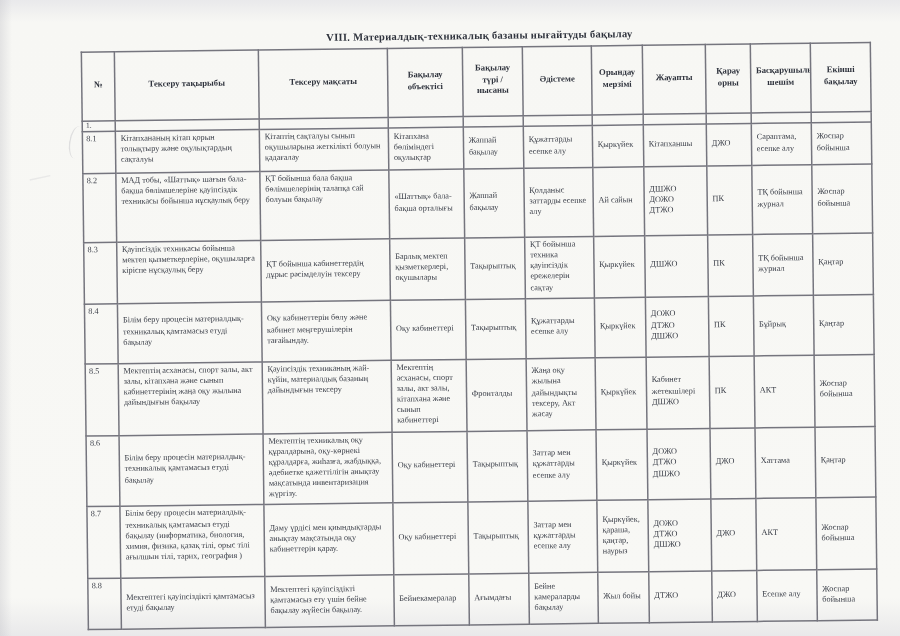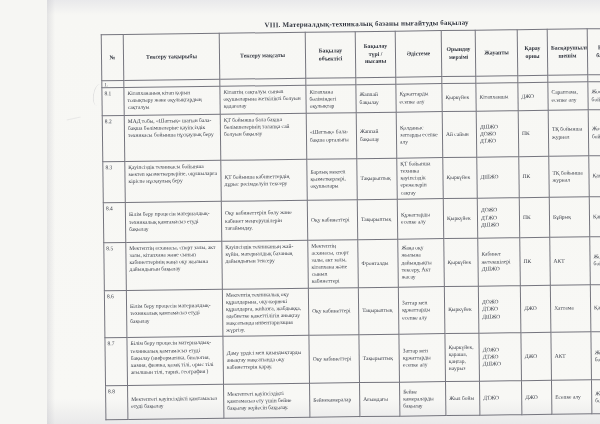--- a/index.html
+++ b/index.html
@@ -6,21 +6,20 @@
   body{
     width:600px;height:424px;overflow:hidden;position:relative;
     background:#f6f6f3;
     font-family:"Liberation Serif", serif;
   }
   .page{
     position:absolute;inset:0;
     background:
       radial-gradient(130% 110% at 52% 45%, rgba(0,0,0,0) 62%, rgba(40,40,50,0.06) 100%),
       linear-gradient(180deg,#e9e9eb 0%, #f7f7f4 3.5%, #f8f8f5 94%, #e9e9ea 100%);
-    margin-left: 47px;
   }
   .band-left{position:absolute;left:0;top:0;bottom:0;width:8px;
     background:linear-gradient(90deg, rgba(190,190,196,0.35), rgba(190,190,196,0));}
   .smudge{position:absolute;opacity:0.22;pointer-events:none;}
   .smudge.s1{left:46px;top:84px;width:10px;height:22px;border-left:1.5px solid #8a8a96;border-radius:60% 0 0 55%;transform:rotate(8deg);}
   .smudge.s2{left:20px;top:118px;width:14px;height:3px;border-top:1px solid #a9a9b2;transform:rotate(-12deg);opacity:0.18;}
   .scan{
     position:absolute;left:56px;top:20px;width:532px;
     transform:rotate(-0.7deg);transform-origin:50% 50%;
     color:#383c46;

